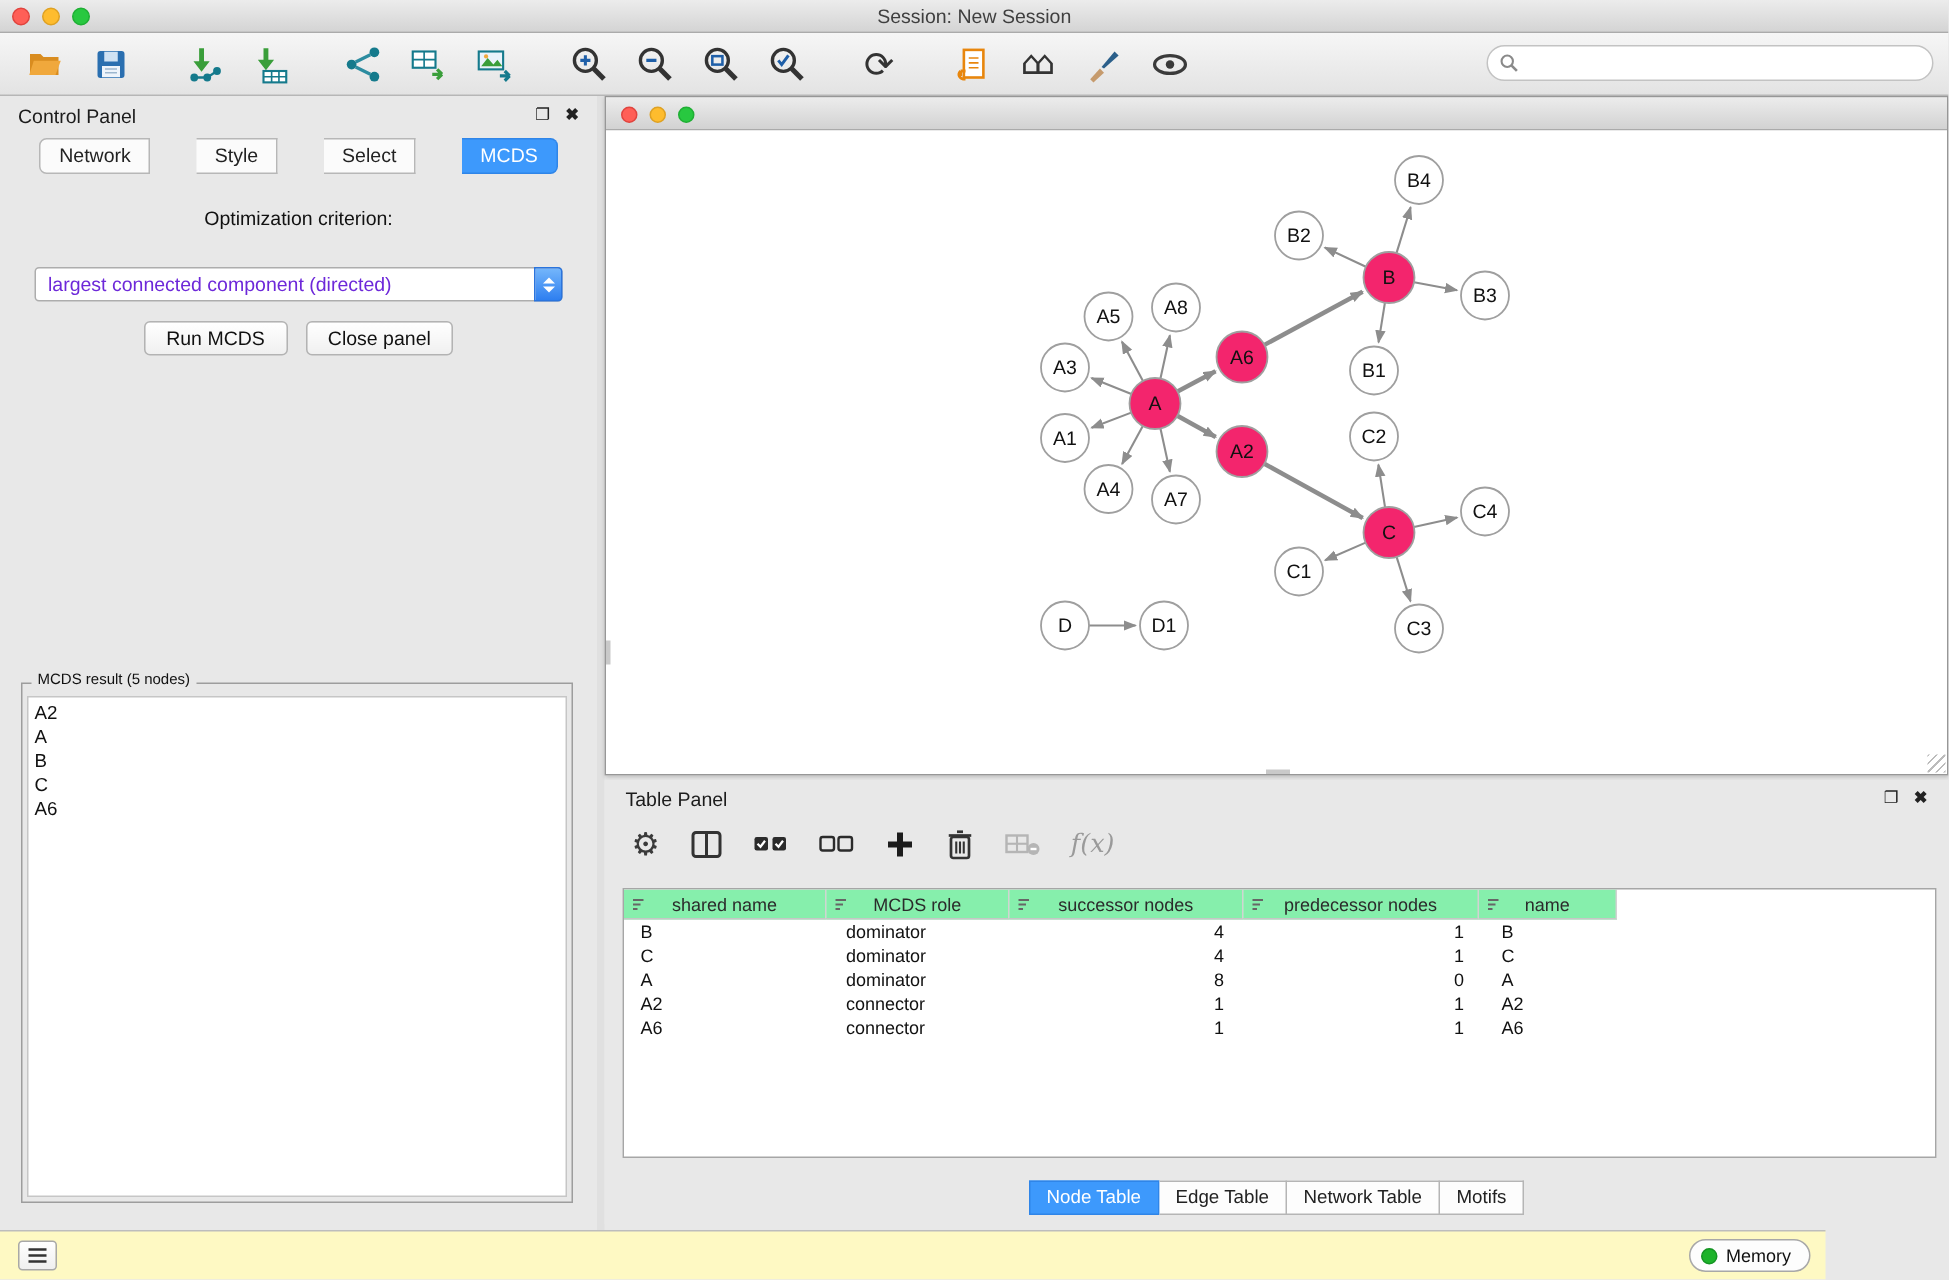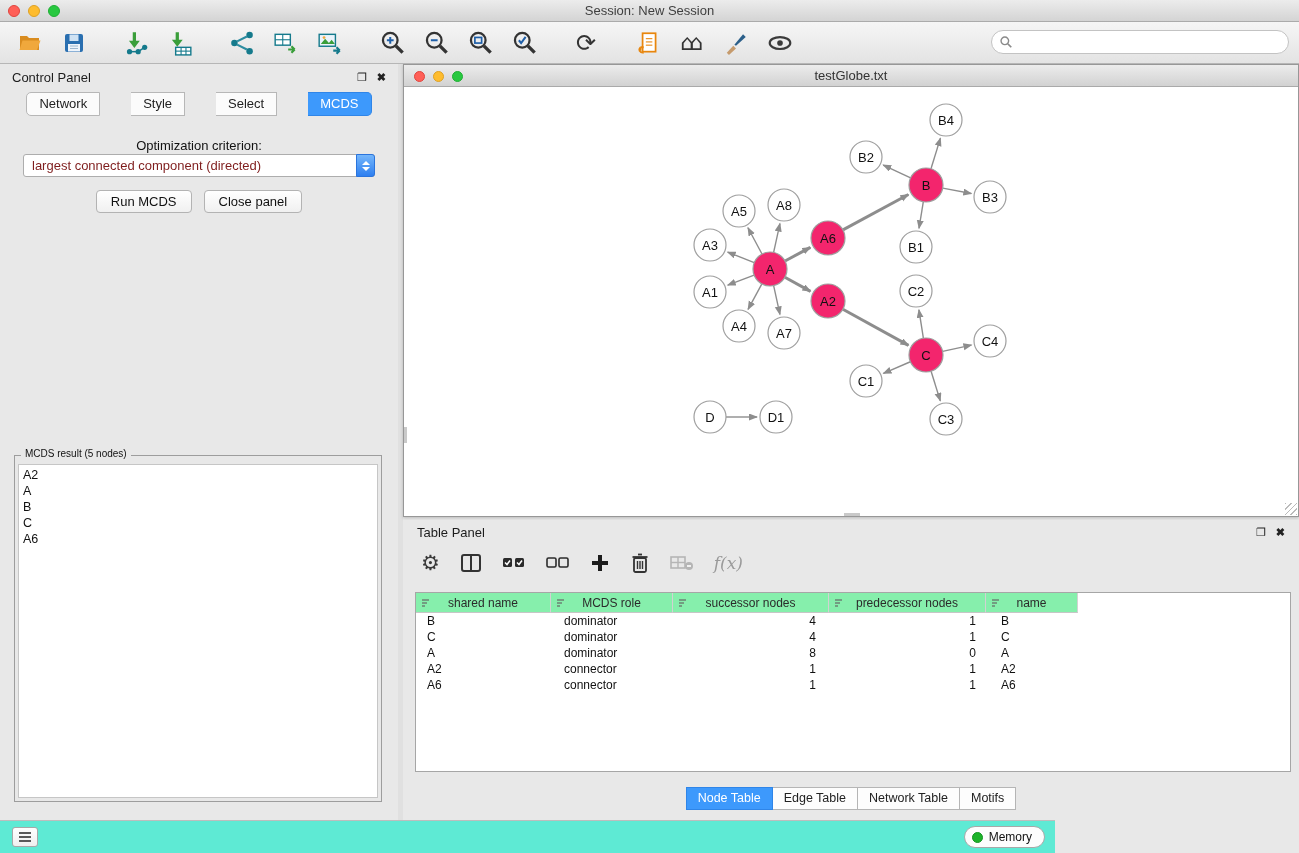--- a/index.html
+++ b/index.html
@@ -34,22 +34,22 @@
   .panel-head { height:26px; display:flex; align-items:center; padding:0 12px; }
   .panel-head .ptitle { font-size:13px; color:#1c1c1c; }
   .panel-head .spacer { flex:1; }
   .winbtn { font-size:11px; color:#222; background:none; border:none; margin-left:10px; cursor:pointer; line-height:1; }
   .ctabs { display:flex; justify-content:center; margin-top:2px;gap:31px; }
   .ctab { font-size:13px; padding:3px 12px 4px; background:#fbfbfb; border:1px solid #b7b7b7; border-left:none; color:#222; cursor:pointer; }
   .ctab:first-child { border-left:1px solid #b7b7b7; border-radius:5px 0 0 5px; }
   .ctab:last-child { border-radius:0 5px 5px 0; }
   .ctab.active { background:#3d99fc; color:#fff; border-color:#2f85e8; }
   .opt-label { text-align:center; font-size:13px; color:#111; margin-top:22px; }
-  .combo { position:relative; width:352px; height:23px; margin:1px auto 0; background:#fff;
-    border:1px solid #adadad; border-radius:3px; font-size:13px; line-height:21px; padding:0 26px 0 8px; color:#7f1d1d; cursor:pointer; }
+  .combo { position:relative; width:352px; height:23px; margin:25px auto 0; background:#fff;
+    border:1px solid #adadad; border-radius:3px; font-size:13px; line-height:21px; padding:0 26px 0 8px; color:#6d28d9; cursor:pointer; }
   .combo .stepper { position:absolute; right:-1px; top:-1px; width:19px; height:23px;
     background:linear-gradient(#74b6fb,#2e7ff0); border:1px solid #2a74dd; border-radius:0 3px 3px 0;
     display:flex; flex-direction:column; align-items:center; justify-content:center; gap:2px; }
   .tri-up { width:0; height:0; border-left:4px solid transparent; border-right:4px solid transparent; border-bottom:4px solid #fff; }
   .tri-down { width:0; height:0; border-left:4px solid transparent; border-right:4px solid transparent; border-top:4px solid #fff; }
   .btnrow { display:flex; justify-content:center; gap:12px; margin-top:13px; }
   .btn { font-size:13px; padding:3px 14px; background:linear-gradient(#ffffff,#f0f0f0);
     border:1px solid #b3b3b3; border-radius:4px; color:#111; cursor:pointer; }
   .result-box { position:absolute; left:14px; right:16px; top:391px; bottom:18px;
     border:1px solid #9d9d9d; background:#e8e8e8; }
@@ -84,22 +84,22 @@
   .c1 { width:122px; padding-left:13px; }
   .c2 { width:156px; text-align:right; padding-right:13px; }
   .c3 { width:157px; text-align:right; padding-right:10px; }
   .c4 { width:92px;  padding-left:15px; }
   .ttabs { position:absolute; left:0; right:0; bottom:6px; display:flex; justify-content:center; }
   .ttab { font-size:12.5px; padding:3px 11px 4px; background:#fdfdfd; border:1px solid #b5b5b5; border-left:none; color:#222; cursor:pointer; }
   .ttab:first-child { border-left:1px solid #b5b5b5; }
   .ttab.active { background:#3d99fc; color:#fff; border-color:#2f85e8; }
 
   
-  .statusbar { position:absolute; left:0; top:820px; width:1055px; height:33px;
-    background:#5eead4; border-top:1px solid #bdbdbd; }
+  .statusbar { position:absolute; left:0; top:820px; width:1217px; height:33px;
+    background:#fef9c3; border-top:1px solid #bdbdbd; }
   .list-btn { position:absolute; left:12px; top:6px; width:26px; height:20px;
     background:linear-gradient(#fff,#efefef); border:1px solid #a8a8a8; border-radius:3px;
     display:flex; align-items:center; justify-content:center; cursor:pointer; }
   .memory-btn { position:absolute; right:10px; top:5px; height:22px; padding:0 12px 0 7px;
     background:#fdfdfd; border:1px solid #a8a8a8; border-radius:11px;
     display:flex; align-items:center; gap:6px; font-size:12px; color:#111; cursor:pointer; }
   .memdot { width:11px; height:11px; border-radius:50%; background:#1db32a; border:1px solid #149422; }
 
   .divider-v { position:absolute; left:398px; top:64px; width:5px; height:756px; background:#e0e0e0; }
 </style>
@@ -286,21 +286,20 @@
 </div>
 <div class="divider-v"></div>
 
 <div class="net-window">
   <div class="net-titlebar">
     <div class="lights" style="left:10px; top:6px;">
       <span class="light red" style="width:11px;height:11px;"></span>
       <span class="light yellow" style="width:11px;height:11px;"></span>
       <span class="light green" style="width:11px;height:11px;"></span>
     </div>
-    <div class="title">testGlobe.txt</div>
   </div>
   <div class="net-canvas">
     <svg id="network-svg" width="894" height="429">
       <defs>
         <marker id="arrow" markerUnits="userSpaceOnUse" markerWidth="10" markerHeight="8" refX="8" refY="3.5" orient="auto">
           <path d="M0 0 L9 3.5 L0 7 z" fill="#8d8d8d"></path>
         </marker>
       </defs>
       <rect x="0" y="340" width="3" height="16" fill="#c9c9c9"></rect>
       <rect x="440" y="426" width="16" height="3" fill="#c9c9c9"></rect>

